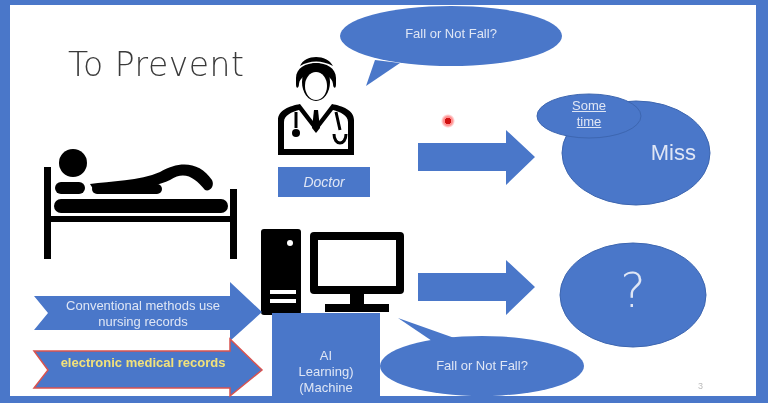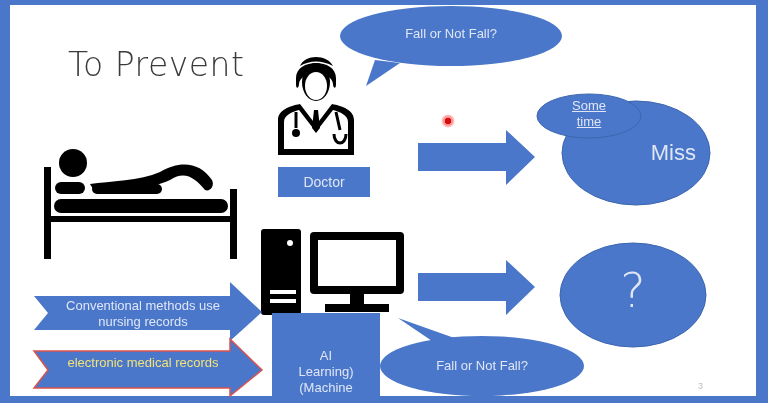--- a/index.html
+++ b/index.html
@@ -77,21 +77,21 @@
   </g>
 
   <path d="M 34 296 L 230 296 L 230 282 L 262 312 L 230 341 L 230 330 L 34 330 L 48 313 Z" fill="#4a77c9"></path>
   <path d="M 34 351 L 230 351 L 230 339 L 262 370 L 230 396 L 230 388 L 34 388 L 48 370 Z" fill="#4a77c9" stroke="#d9534f" stroke-width="1.5"></path>
 </svg>
 
 <div class="title">To Prevent</div>
 
 <div class="txt" style="left:340px; top:26px; width:222px; font-size:13px;">Fall or Not Fall?</div>
 
-<div class="txt" style="left:278px; top:174px; width:92px; font-size:14px;">Doctor</div>
+<div class="txt" style="left:278px; top:174px; width:92px; font-size:14px;font-style:italic;">Doctor</div>
 
 <div class="txt" style="left:537px; top:98px; width:104px; font-size:13px; line-height:16px;text-decoration:underline;">
   <div>Some</div>
   <div>time</div>
 </div>
 
 <div class="txt" style="left:578px; top:140px; width:118px; font-size:22px;text-align:right;">Miss</div>
 
 <div class="txt" style="left:272px; top:334px; width:108px; font-size:13px; line-height:16px;margin-top:14px;">
   <div>AI</div>
@@ -102,18 +102,18 @@
 <div class="txt" style="left:560px; top:262px; width:146px; font-size:48px; font-family:'DejaVu Sans', sans-serif; font-weight:200;">?</div>
 
 <div class="txt" style="left:380px; top:358px; width:204px; font-size:13px;">Fall or Not Fall?</div>
 
 <div class="txt" style="left:48px; top:298px; width:190px; font-size:13px; line-height:16px;">
   <div>Conventional methods use</div>
   <div>nursing records</div>
 </div>
 
 <div class="txt" style="left:48px; top:355px; width:190px; font-size:13px; line-height:16px;">
-  <div style="color:#f2e27a; font-weight:normal;">electronic medical records</div>
+  <div style="color:#f2e27a; font-weight:bold;">electronic medical records</div>
 </div>
 
 <div class="pageno">3</div>
 
 <div class="laser"></div>
 
 </body></html>

